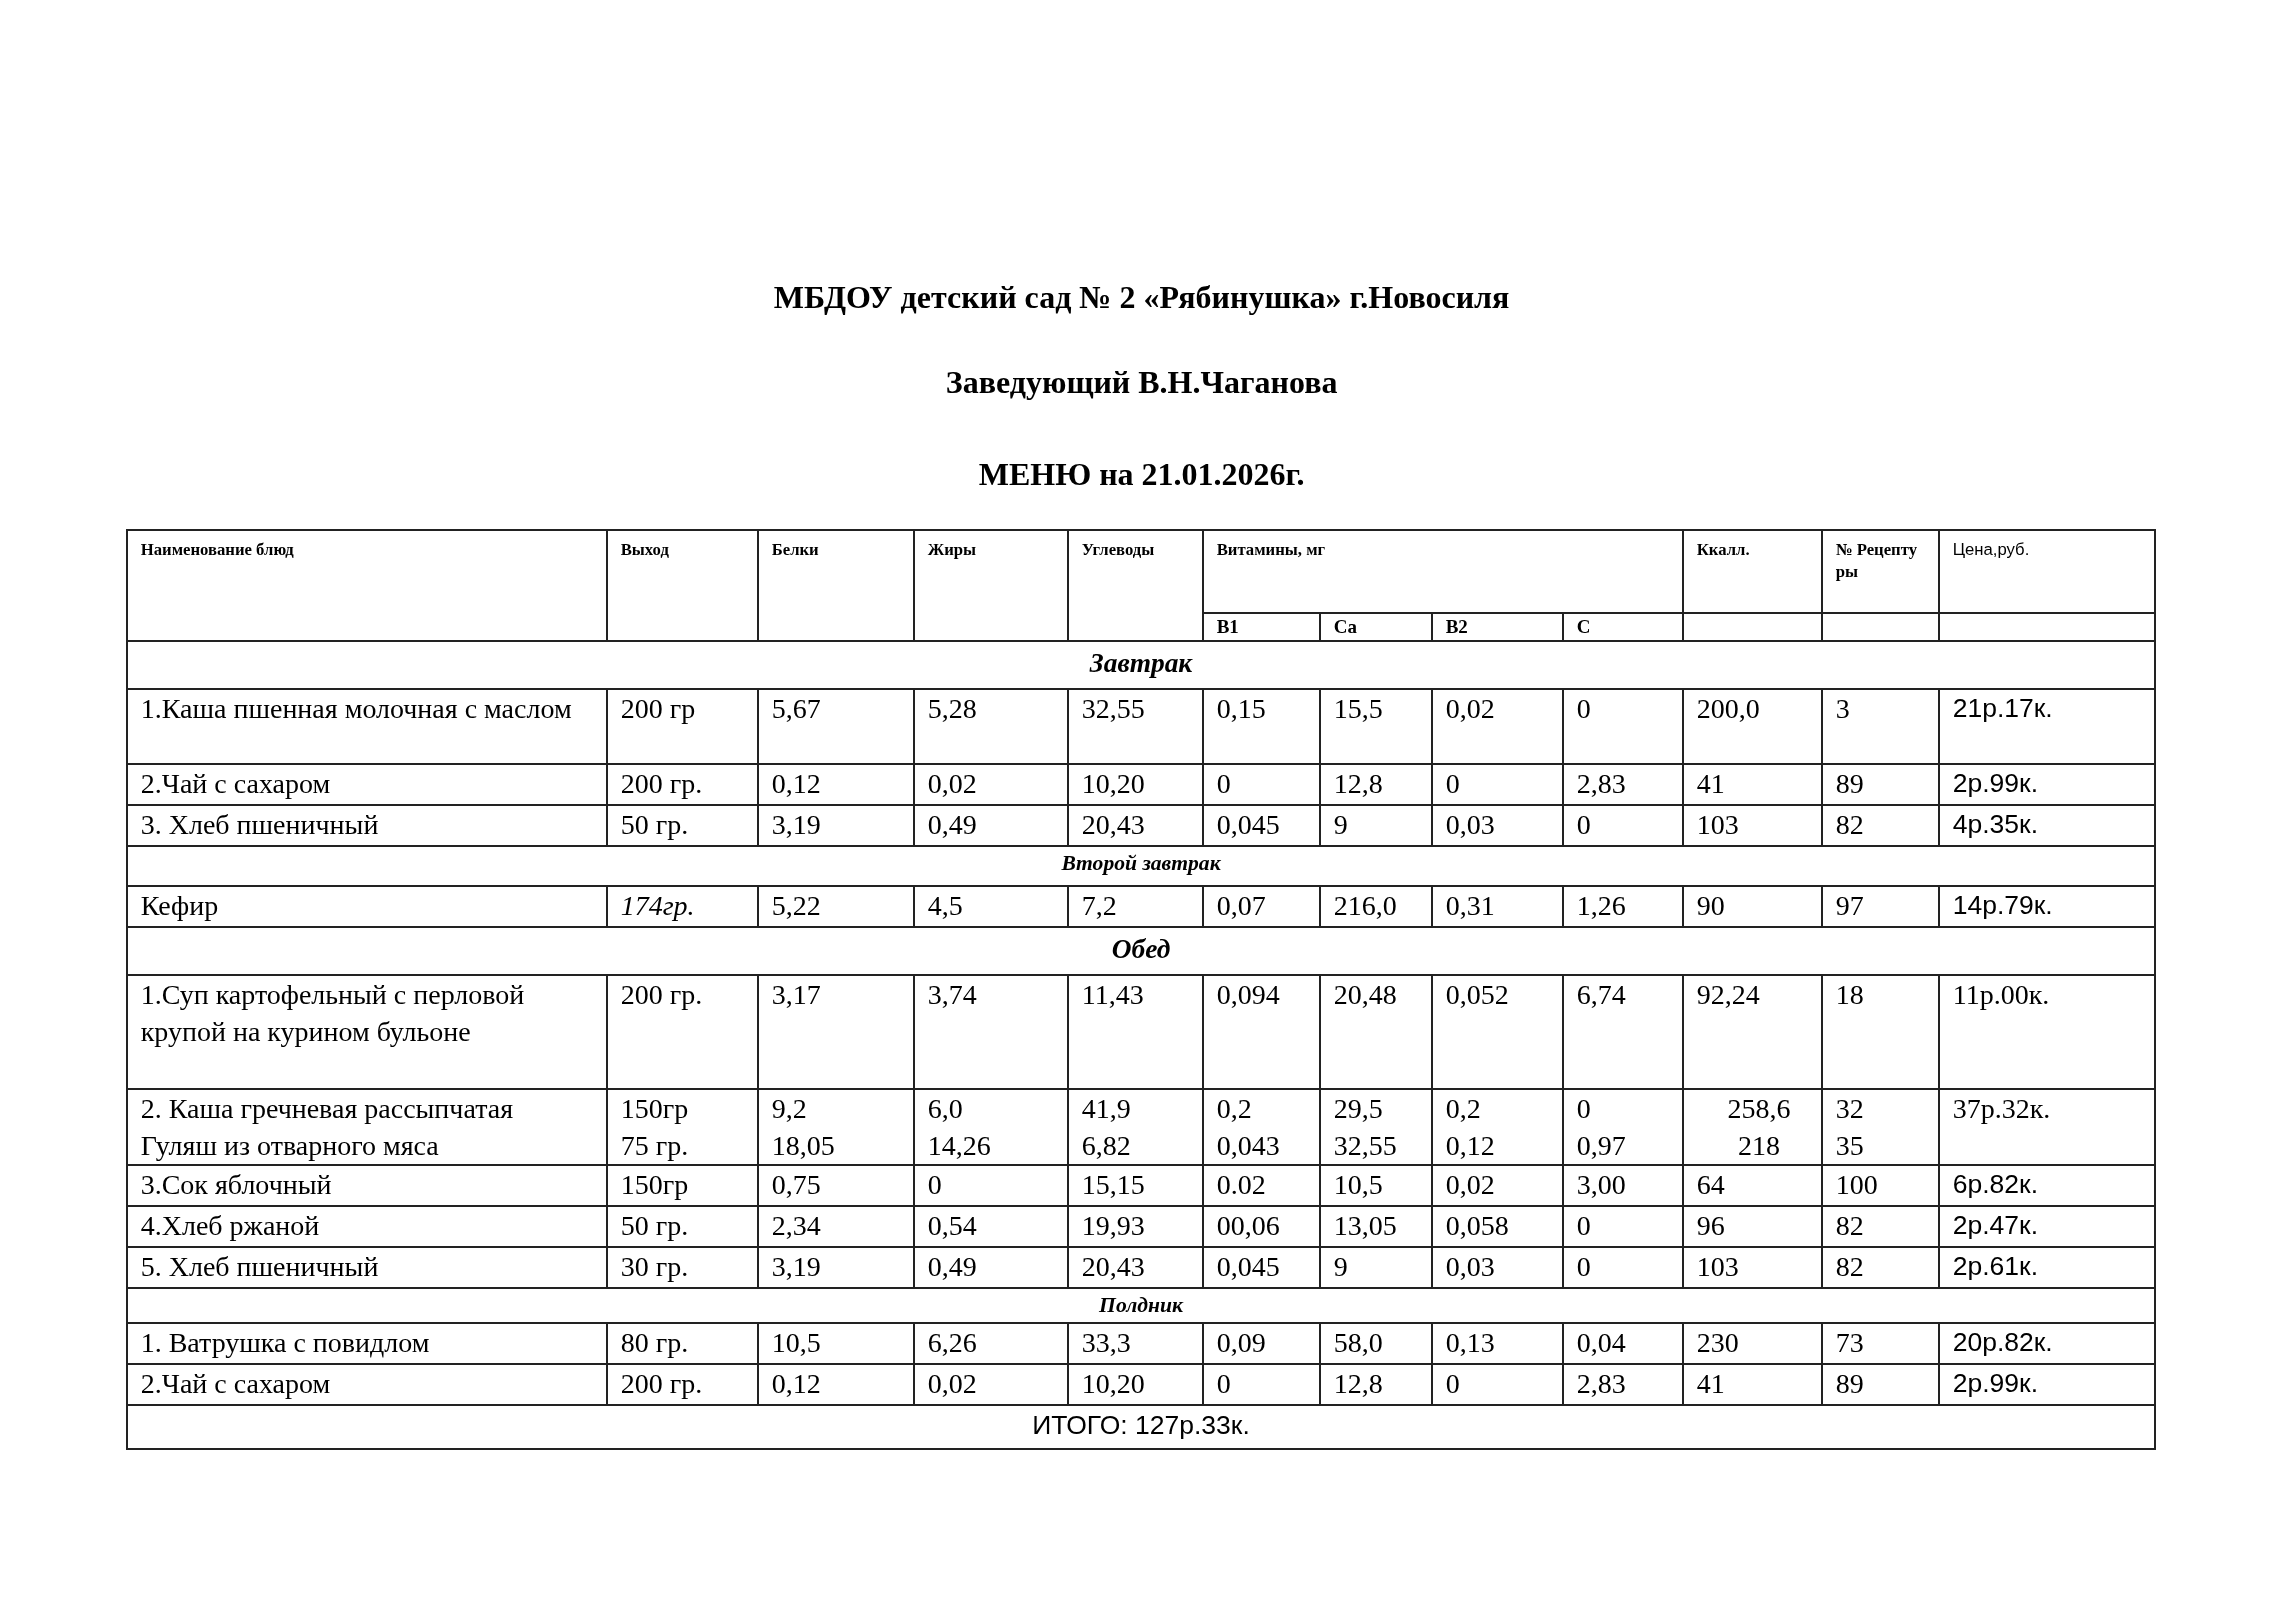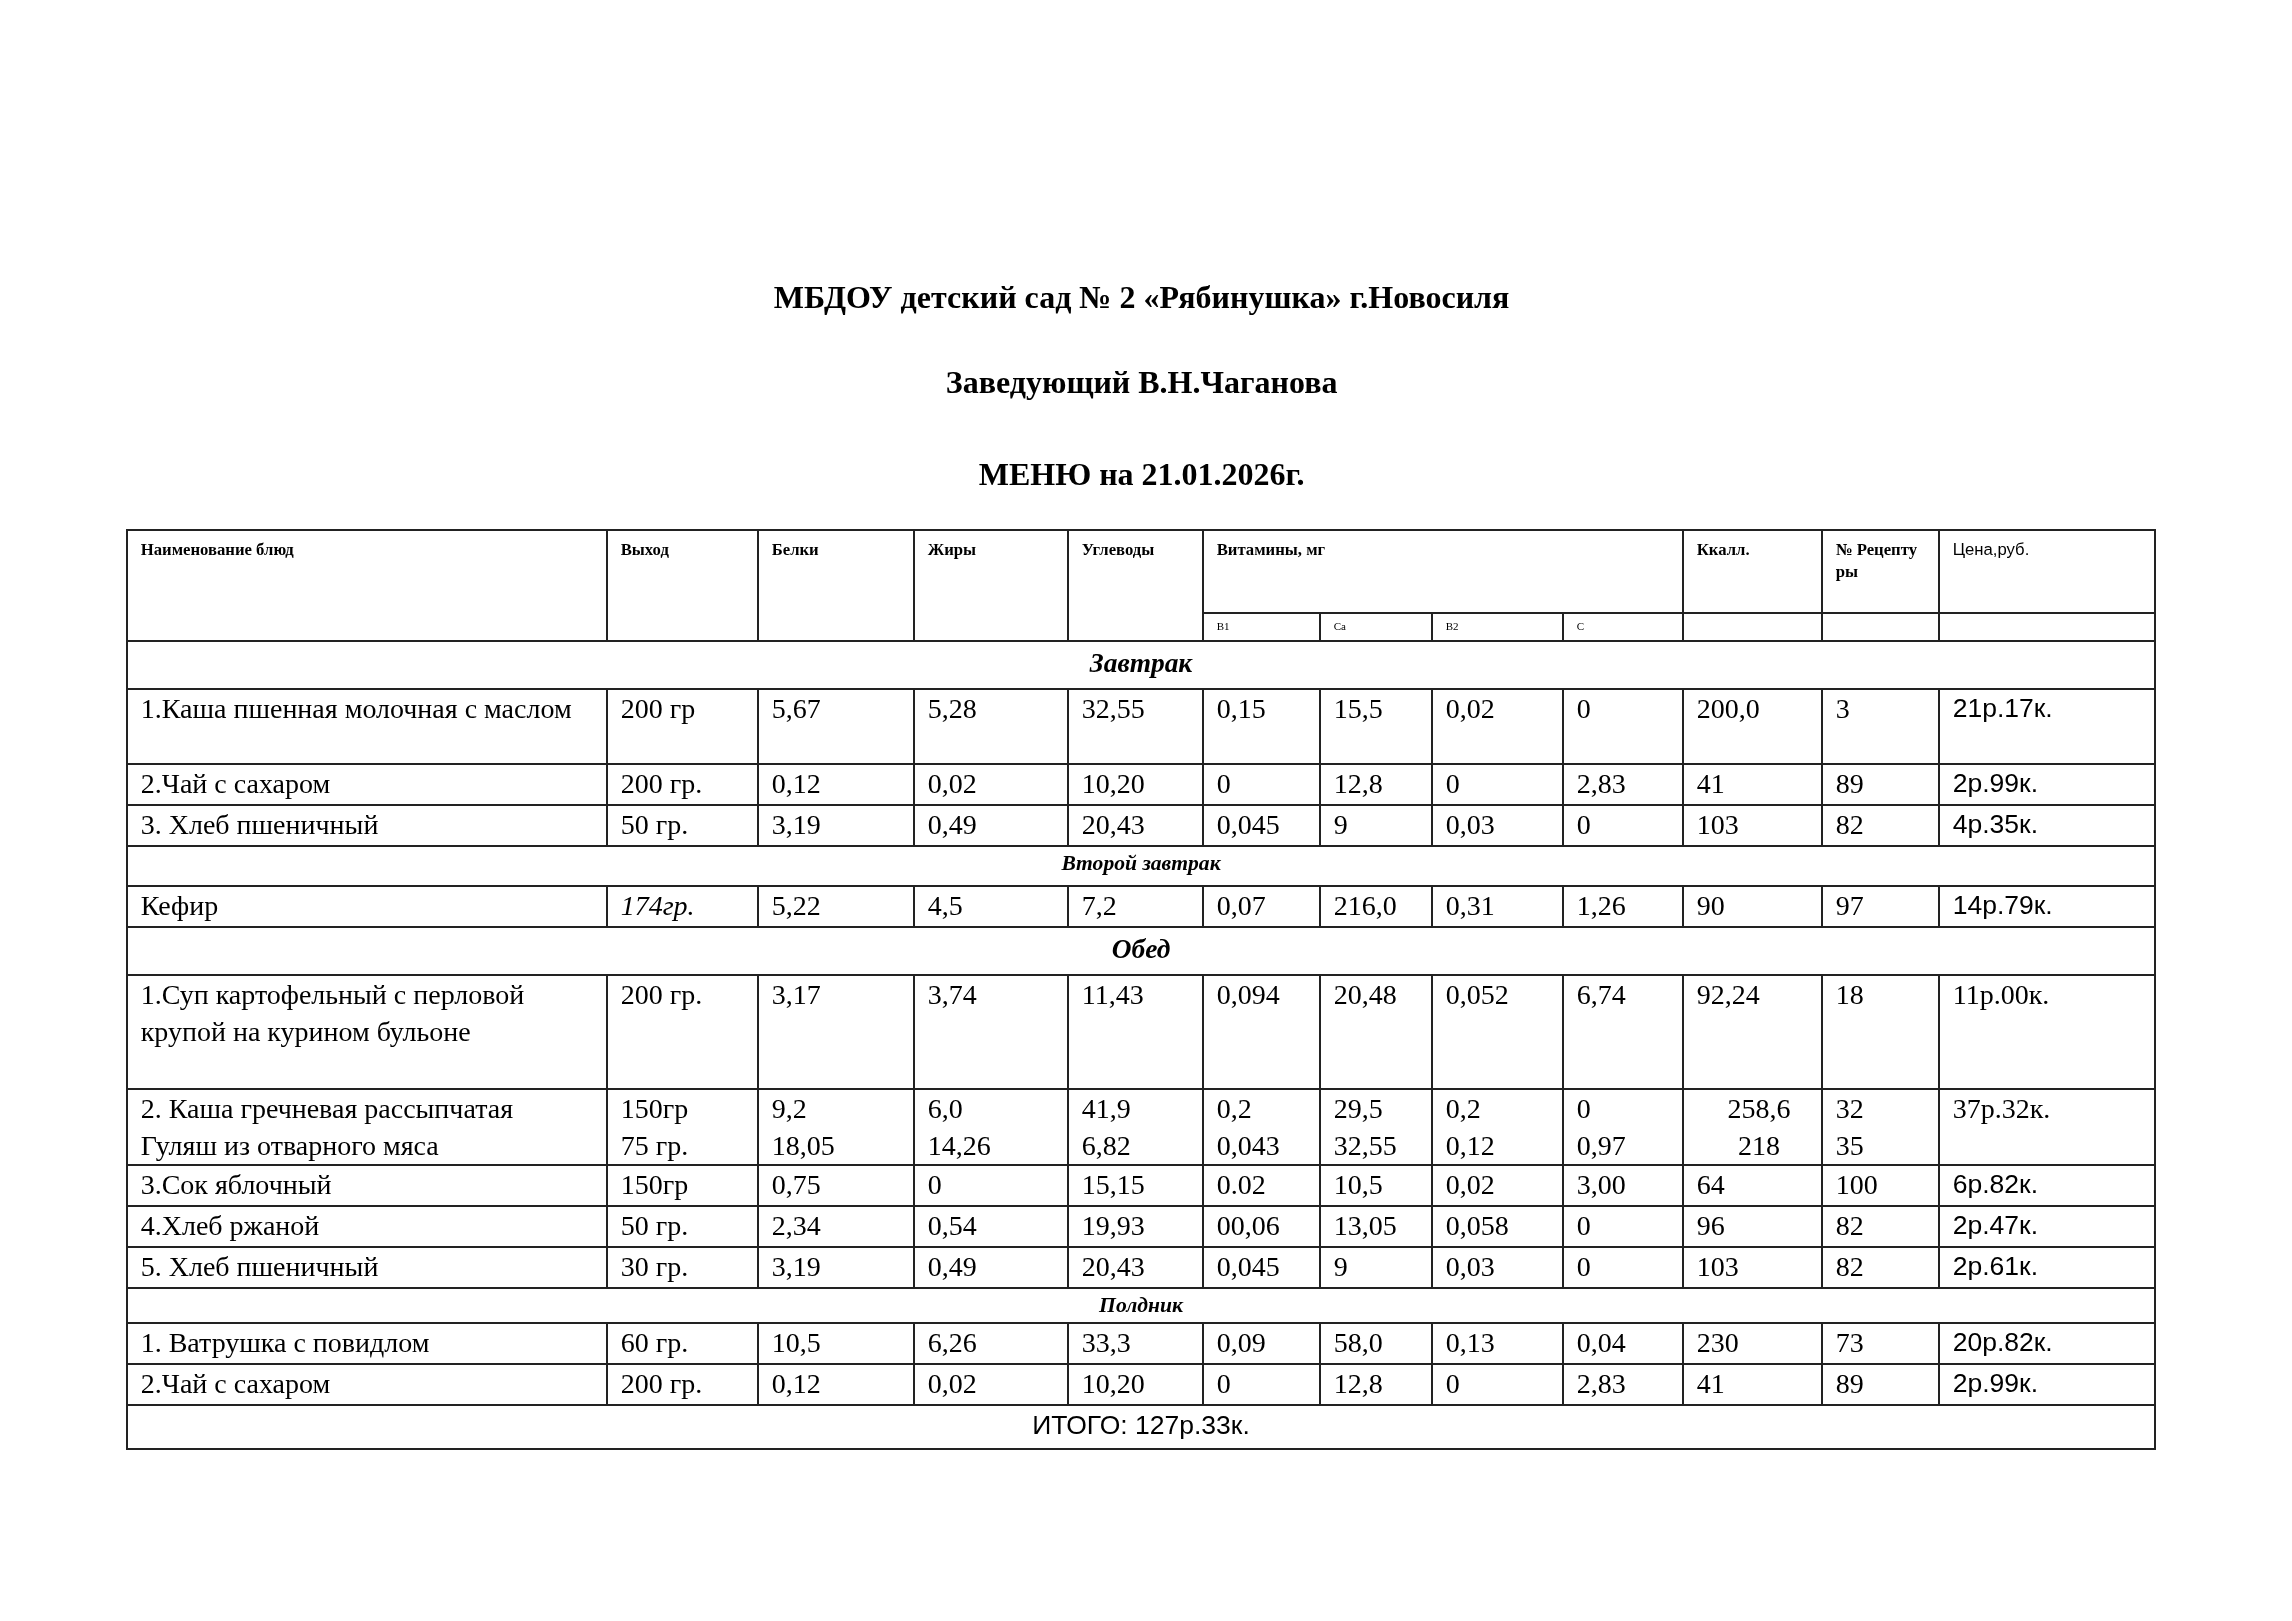--- a/index.html
+++ b/index.html
@@ -6,21 +6,21 @@
   body { width: 2293px; height: 1621px; position: relative; overflow: hidden; color: #000; font-family: "Liberation Serif", serif; }
   .title { position: absolute; left: 0; width: 2293px; text-align: center; font-weight: bold; font-size: 32px; line-height: 39px; margin: 0; font-family: "Liberation Serif", serif; }
   #t1 { top: 278px; left: -4.9px; }
   #t2 { top: 363px; left: -4.9px; }
   #t3 { top: 455px; left: -4.9px; }
 
   table.menu { position: absolute; left: 126px; top: 529px; border-collapse: collapse; table-layout: fixed; width: 2027px; }
   table.menu td { border: 2px solid #222; vertical-align: top; padding: 0 0 0 12.7px; font-size: 28px; line-height: 37px; font-family: "Liberation Serif", serif; overflow: hidden; white-space: nowrap; }
   table.menu td.wrap { white-space: normal; }
   table.menu tr.hdr1 td { height: 73px; font-size: 16.7px; font-weight: bold; line-height: 22.5px; padding-top: 7.8px; }
-  table.menu tr.hdr2 td { height: 25.5px; font-size: 11px; font-weight: normal; line-height: 23.5px; padding-top: 1px; }
+  table.menu tr.hdr2 td { height: 25.5px; font-size: 19px; font-weight: bold; line-height: 23.5px; padding-top: 1px; }
   table.menu td.price-hdr { font-family: "Liberation Sans", sans-serif; font-weight: normal !important; }
   table.menu td.section { text-align: center; font-weight: bold; font-style: italic; padding-left: 0; }
   table.menu td.section.big { font-size: 27.4px; line-height: 43px; }
   table.menu td.section.small { font-size: 21.6px; line-height: 33px; }
   table.menu td.price { font-family: "Liberation Sans", sans-serif; font-size: 26.5px; }
   table.menu td.price.serif { font-family: "Liberation Serif", serif; font-size: 28px; }
   table.menu td.total { text-align: center; font-family: "Liberation Sans", sans-serif; font-size: 26.5px; line-height: 39px; padding-left: 0; border-radius: 18px; }
   .line { display: block; }
 </style>
 </head>
@@ -232,21 +232,21 @@
         <td style="height: 39px;">0</td>
         <td style="height: 39px;">103</td>
         <td style="height: 39px;">82</td>
         <td class="price" style="height: 39px;">2р.61к.</td>
       </tr>
       <tr>
         <td colspan="12" class="section small" style="height: 31px;">Полдник</td>
       </tr>
       <tr>
         <td class="wrap" style="height: 39px;">1. Ватрушка с повидлом</td>
-        <td style="height: 39px;">60 гр.</td>
+        <td style="height: 39px;">80 гр.</td>
         <td style="height: 39px;">10,5</td>
         <td style="height: 39px;">6,26</td>
         <td style="height: 39px;">33,3</td>
         <td style="height: 39px;">0,09</td>
         <td style="height: 39px;">58,0</td>
         <td style="height: 39px;">0,13</td>
         <td style="height: 39px;">0,04</td>
         <td style="height: 39px;">230</td>
         <td style="height: 39px;">73</td>
         <td class="price" style="height: 39px;">20р.82к.</td>

